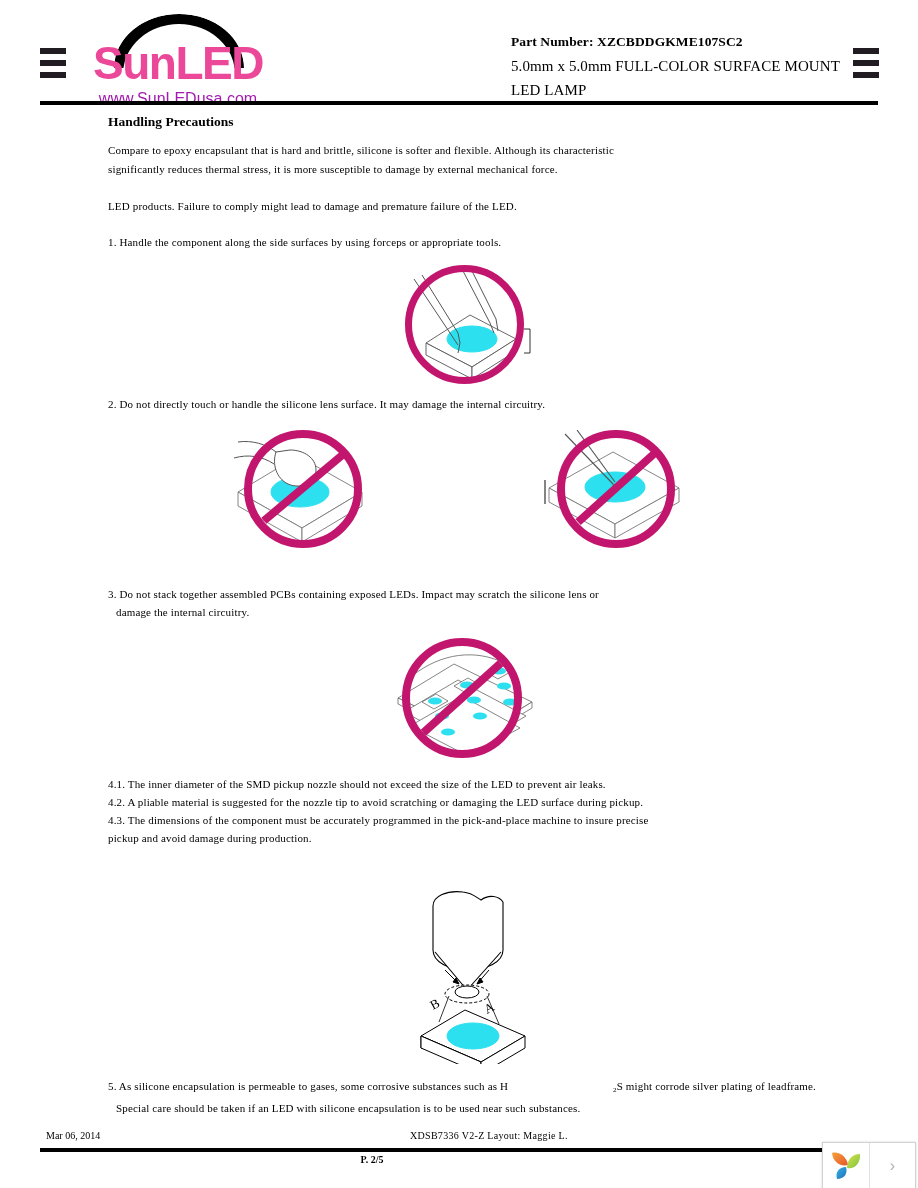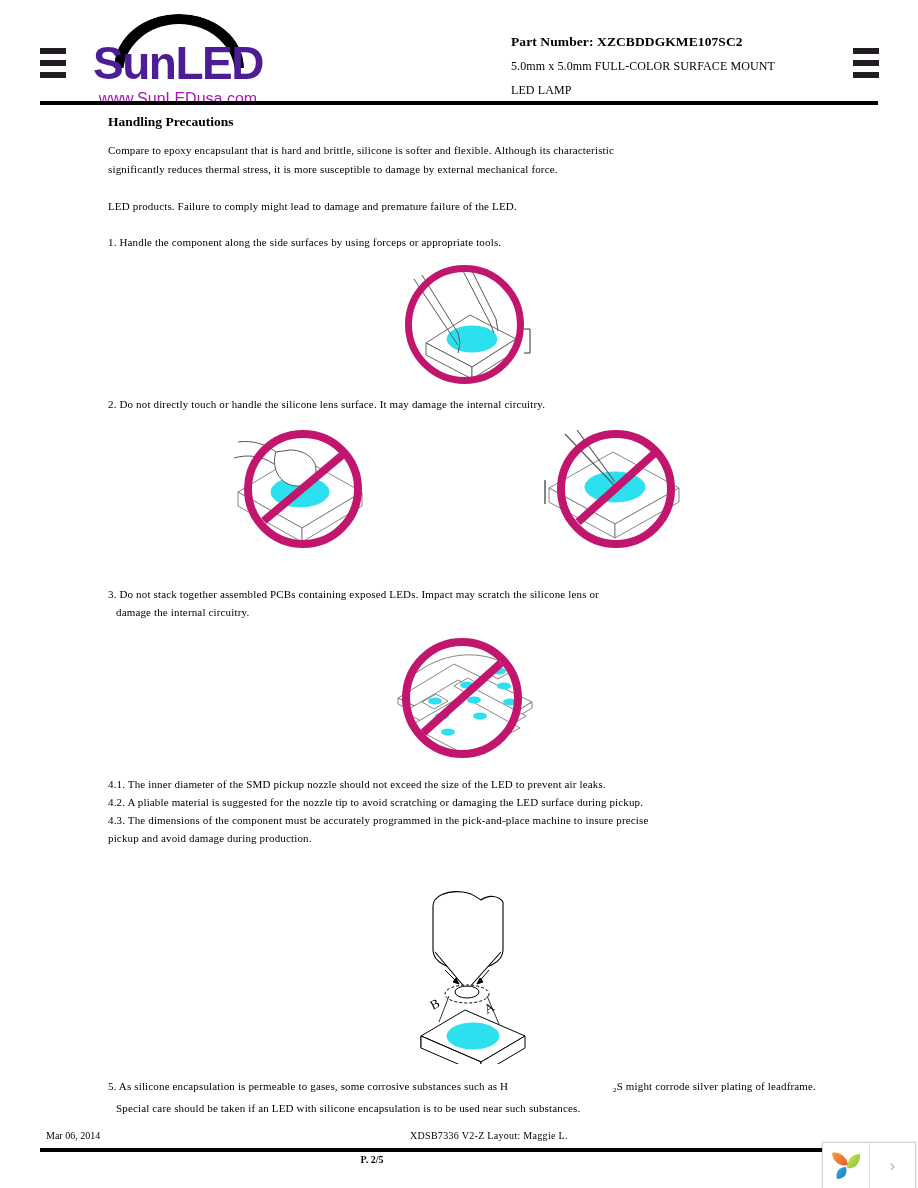--- a/index.html
+++ b/index.html
@@ -68,21 +68,21 @@
   }
   #logo-wordmark {
     position: absolute;
     left: 0; top: 26px;
     width: 200px;
     text-align: center;
     font-family: "Liberation Sans", "DejaVu Sans", sans-serif;
     font-weight: bold;
     font-size: 46px;
     letter-spacing: -1.5px;
-    color: #4c1d95;
+    color: #ec4899;
     line-height: 1;
   }
   #logo-url {
     position: absolute;
     left: 0; top: 76px;
     width: 200px;
     text-align: center;
     font-family: "Liberation Sans", "DejaVu Sans", sans-serif;
     font-size: 16px;
     color: #a21caf;
@@ -93,21 +93,21 @@
     left: 511px; top: 30px;
     width: 340px;
     line-height: 24px;
   }
   #part-number-line {
     font-weight: bold;
     font-size: 13.5px;
     letter-spacing: 0.1px;
   }
   .header-desc {
-    font-size: 12px;
+    font-size: 15px;
     letter-spacing: 0.1px;
   }
 
   #header-rule {
     position: absolute;
     left: 40px; top: 101px;
     width: 838px; height: 4px;
     background: #000;
   }
 

